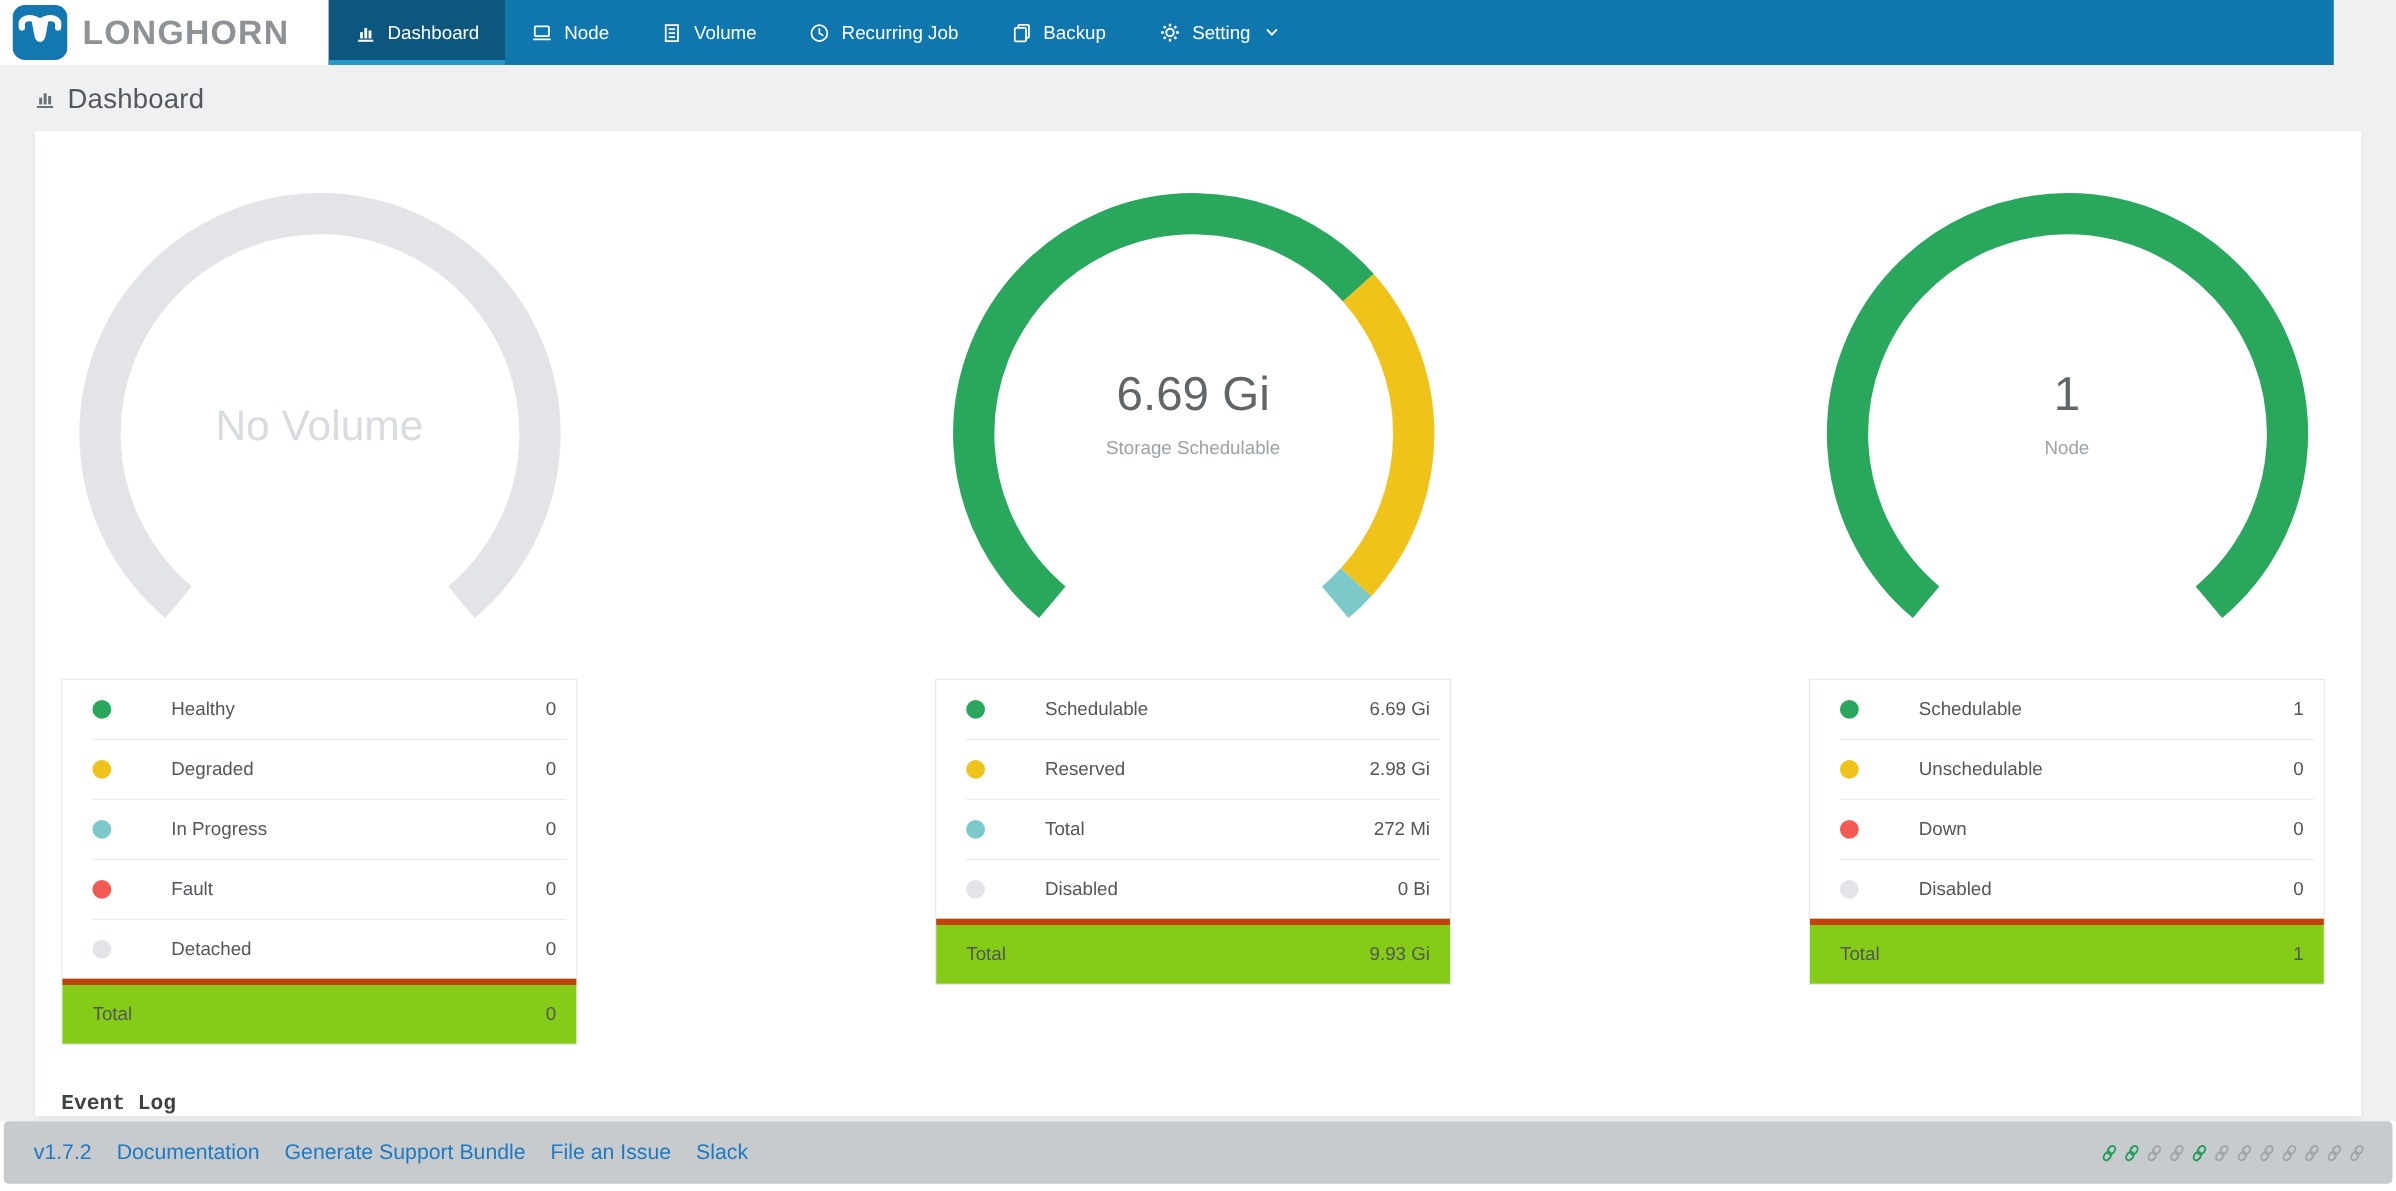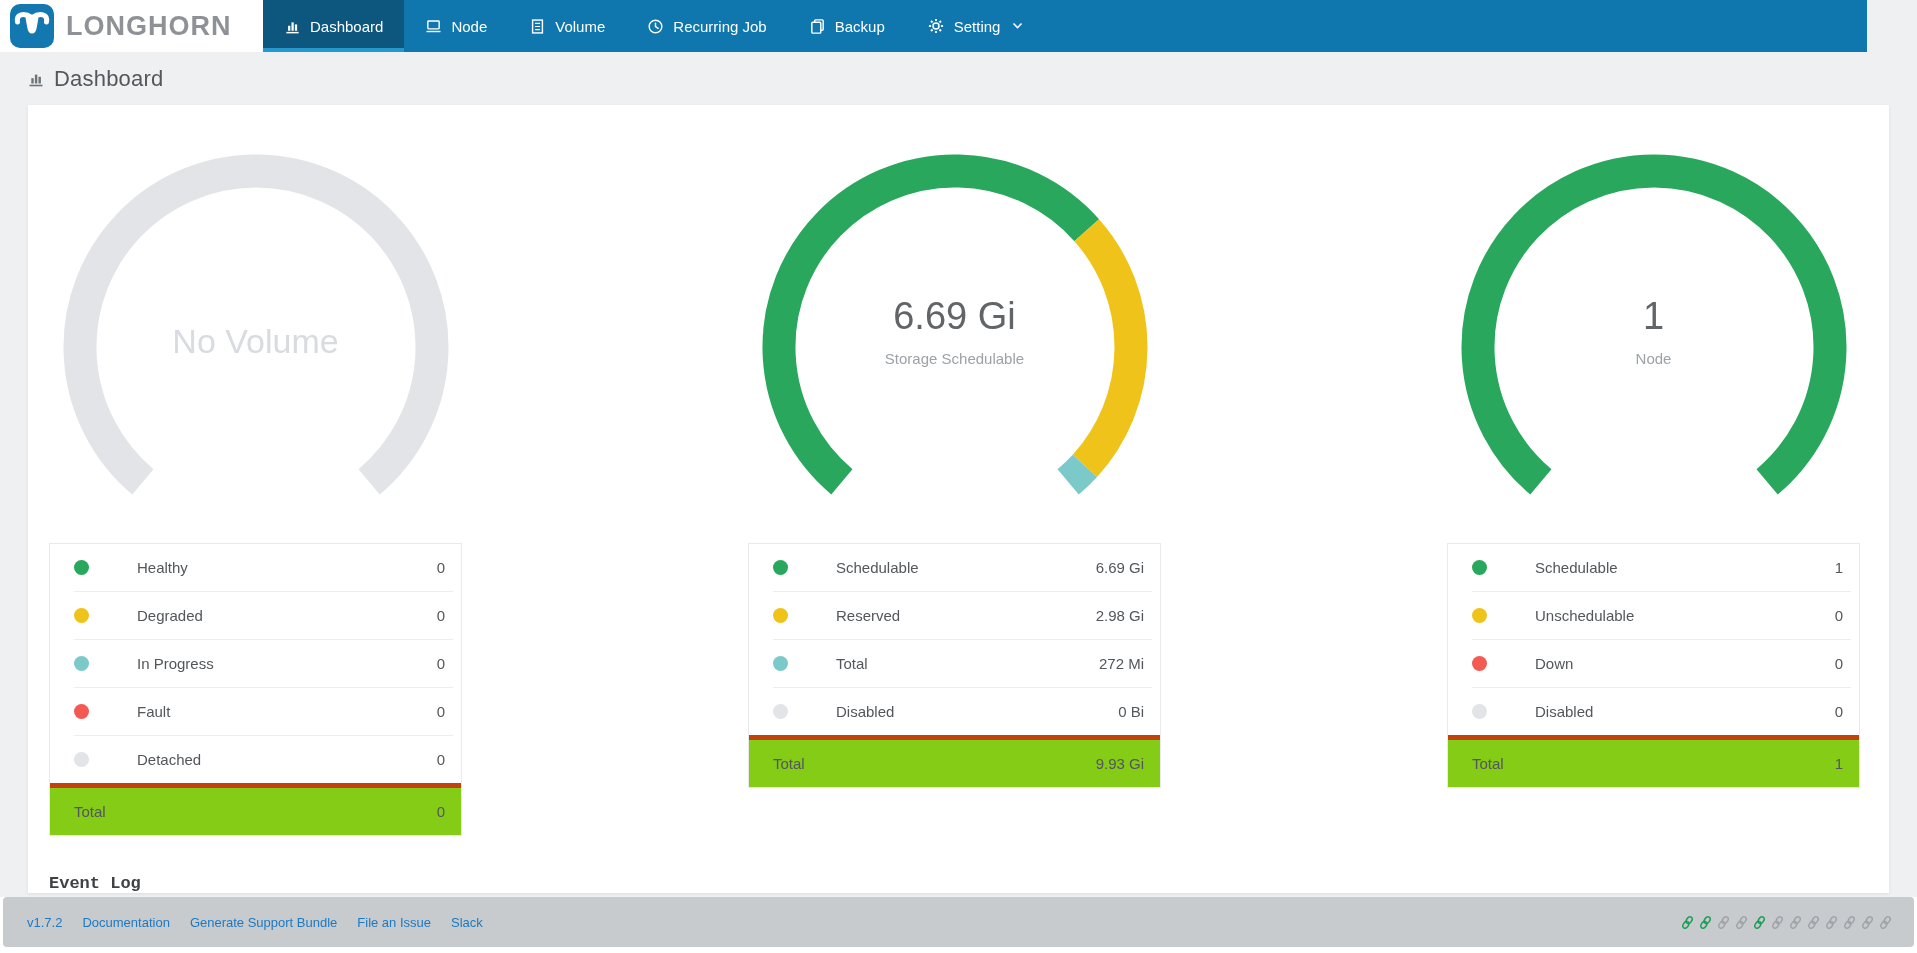--- a/index.html
+++ b/index.html
@@ -49,21 +49,21 @@
   .t-value{margin-left:auto;text-align:right;}
   .t-div{height:1px;background:#ededee;margin:0 8px 0 24px;}
   .t-total{background:#84cc16;border-top:5px solid #c2410c;}
 
   
   .event-log-title{position:absolute;left:21px;top:769px;font-size:17px;font-weight:bold;color:#3e4245;font-family:Liberation Mono, monospace;}
 
   
   .footer{position:absolute;left:3px;right:3px;top:897px;height:50px;background:#c7cbce;border-radius:4px;
     display:flex;align-items:center;padding:0 21px 0 24px;box-sizing:border-box;z-index:20;}
-  .footer a{color:#1d79c2;font-size:13px;text-decoration:none;margin-right:20px;}
+  .footer a{color:#1d79c2;font-size:17px;text-decoration:none;margin-right:20px;}
   .footer-icons{margin-left:auto;display:flex;align-items:center;gap:3px;}
   .link-green{color:#1f9d57;}
   .link-gray{color:#9fa4a8;}
 </style>
 </head>
 <body>
 
 <div class="page-bg"></div>
 
 <div class="navbar">

